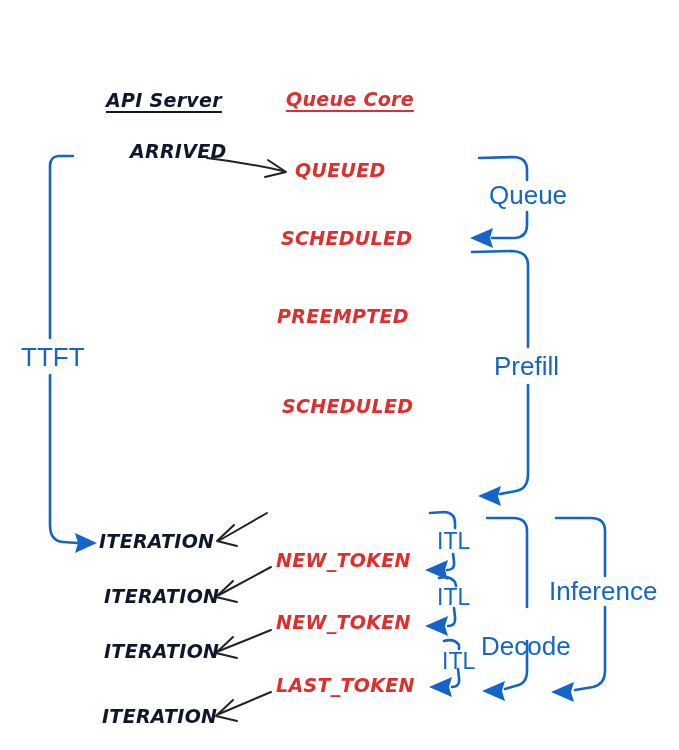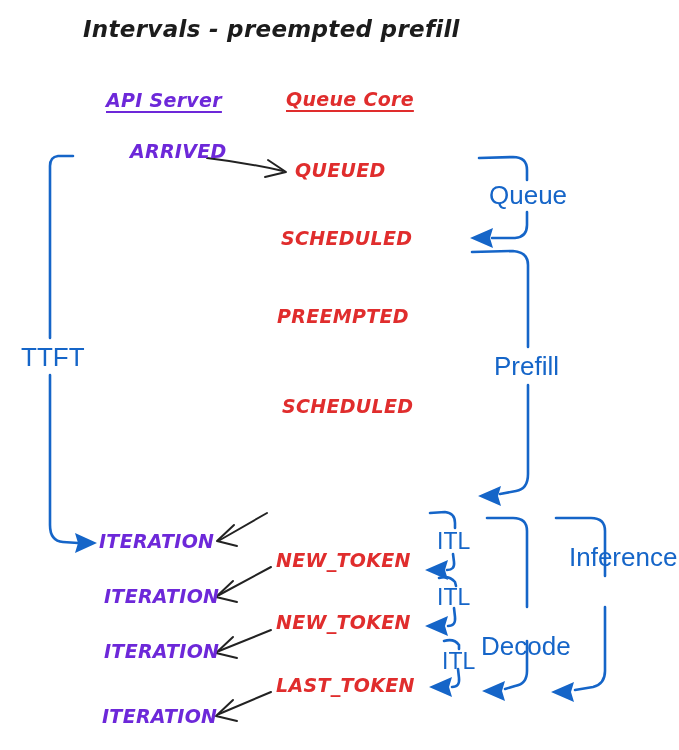--- a/index.html
+++ b/index.html
@@ -22,21 +22,21 @@
   .title{
     color:#1c1c1c;
     font-size:23px;
   }
   .col-header{
     font-size:19px;
     text-decoration:underline;
     text-underline-offset:4px;
     text-decoration-thickness:2px;
   }
-  .api{color:#6d28d9;}
+  .api{color:#0f172a;}
   .engine{color:#e02d2d;}
   .state{font-size:19px;}
   .interval{
     position:absolute;
     white-space:nowrap;
     line-height:1;
     color:#1565c8;
     font-family:"Liberation Sans", sans-serif;
     font-style:normal;
     font-weight:normal;
@@ -113,21 +113,20 @@
       <path class="stroke-black" d="M271,630 L219,651"></path>
       <path class="stroke-black" d="M233,637 L216,653 L237,658"></path>
     </g>
 
     <g>
       <path class="stroke-black" d="M271,692 L219,714"></path>
       <path class="stroke-black" d="M233,700 L216,716 L237,721"></path>
     </g>
   </svg>
 
-  <div class="label title" style="left:83px;top:18px;width:320px;text-align:center;">Intervals - preempted prefill</div>
 
   <div class="label col-header api" style="left:106px;top:91px;">API Server</div>
   <div class="label col-header engine" style="left:286px;top:90px;">Queue Core</div>
 
   <div class="label state api" style="left:108px;top:142px;margin-left:22px;">ARRIVED</div>
   <div class="label state api" style="left:99px;top:532px;">ITERATION</div>
   <div class="label state api" style="left:104px;top:587px;">ITERATION</div>
   <div class="label state api" style="left:104px;top:642px;">ITERATION</div>
   <div class="label state api" style="left:102px;top:707px;">ITERATION</div>
 
@@ -139,15 +138,15 @@
   <div class="label state engine" style="left:276px;top:613px;">NEW_TOKEN</div>
   <div class="label state engine" style="left:276px;top:676px;">LAST_TOKEN</div>
 
   <div class="interval big" style="left:21px;top:344px;">TTFT</div>
   <div class="interval big" style="left:489px;top:182px;">Queue</div>
   <div class="interval big" style="left:494px;top:353px;">Prefill</div>
   <div class="interval small" style="left:437px;top:530px;">ITL</div>
   <div class="interval small" style="left:437px;top:586px;">ITL</div>
   <div class="interval small" style="left:442px;top:650px;">ITL</div>
   <div class="interval big" style="left:481px;top:633px;">Decode</div>
-  <div class="interval big" style="left:549px;top:544px;margin-left:20px;">Inference</div>
+  <div class="interval big" style="left:549px;top:578px;">Inference</div>
 
 </div>
 
 </body></html>

